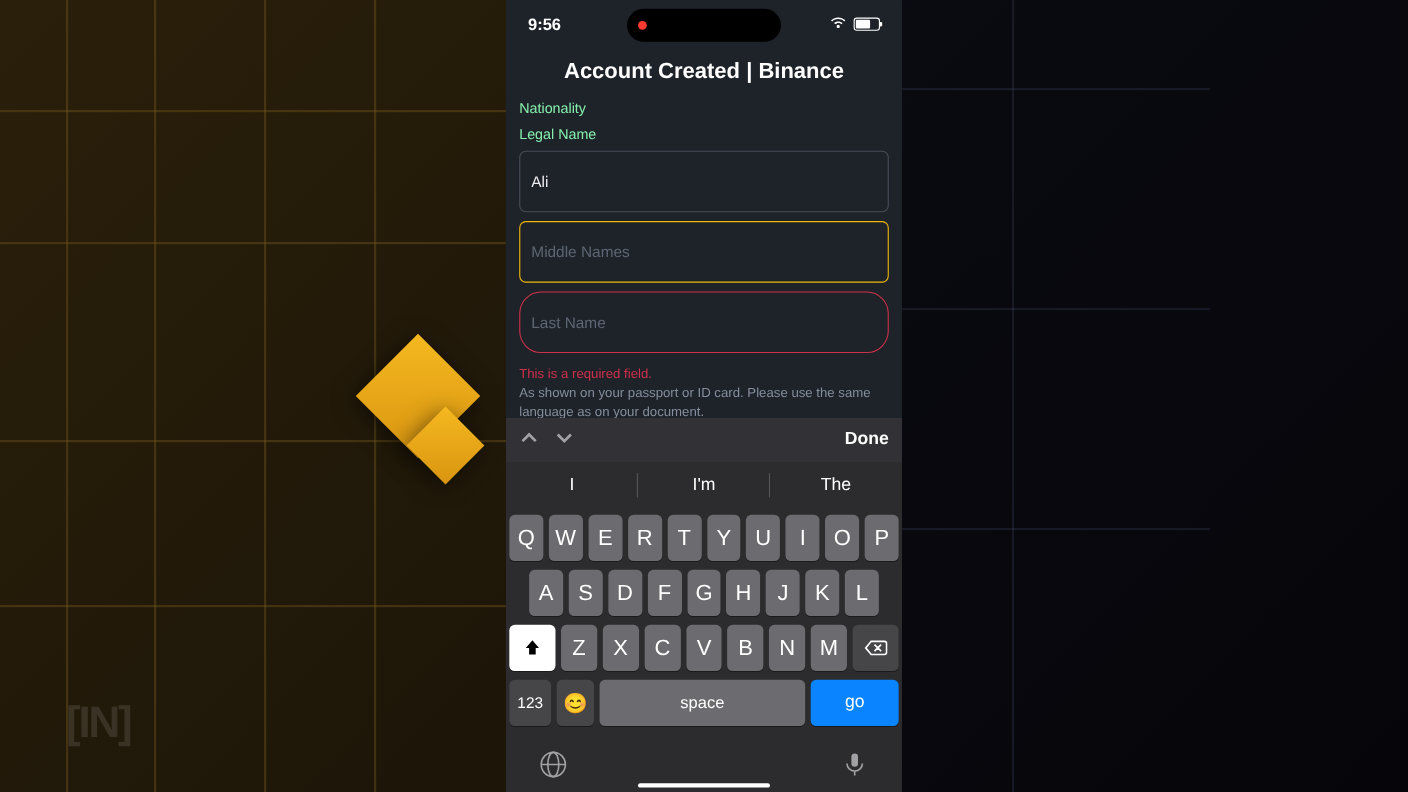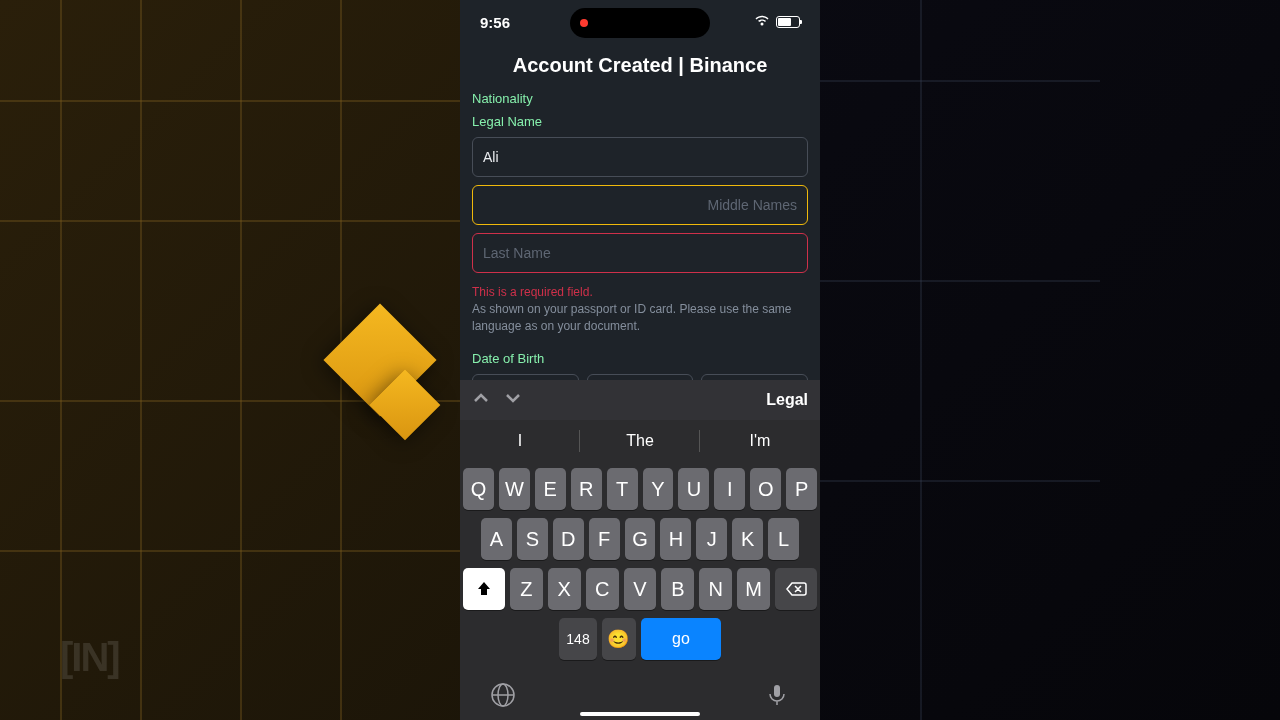--- a/index.html
+++ b/index.html
@@ -24,24 +24,24 @@
 .battery::after { content: ''; position: absolute; right: -3px; top: 3px; width: 2px; height: 4px; background: #fff; border-radius: 0 1px 1px 0; }
 .battery-fill { position: absolute; left: 1px; top: 1px; bottom: 1px; width: 60%; background: #fff; border-radius: 1px; }
 .title-bar { text-align: center; color: #fff; font-weight: 700; font-size: 20px; padding: 10px 0 14px; }
 .form { padding: 0 12px; color: #fff; }
 .label { font-size: 13px; color: #86efac; margin-bottom: 8px; display: block; }
 .select-box { border: 1px solid #474d57; border-radius: 6px; height: 40px; display: flex; align-items: center; padding: 0 10px; margin-bottom: 16px; position: relative; cursor: pointer; }
 .flag { width: 20px; height: 20px; border-radius: 50%; background: radial-gradient(circle at 40% 40%, #0b6b0b 0%, #054005 70%); margin-right: 10px; position: relative; overflow: hidden; }
 .flag::before { content:''; position:absolute; left:2px; top:2px; bottom:2px; width:4px; background:#fff; opacity:0.2; }
 .select-text { font-size: 14px; color: #eaecef; }
 .select-caret { position: absolute; right: 10px; top: 15px; width: 0; height: 0; border-left: 4px solid transparent; border-right: 4px solid transparent; border-top: 5px solid #848e9c; }
-.input-box { border: 1px solid #474d57; border-radius: 6px; height: 40px; padding: 0 10px; background: transparent; color: #eaecef; font-size: 14px; width: 100%; margin-bottom: 8px; outline: none; }
+.input-box { border: 1px solid #474d57; border-radius: 6px; height: 56px; padding: 0 10px; background: transparent; color: #eaecef; font-size: 14px; width: 100%; margin-bottom: 8px; outline: none; }
 .input-box::placeholder { color: #5e6673; }
-.input-focus { border-color: #f0b90b; text-align: right; }
-.input-error { border-color: #cf304a; }
+.input-focus { border-color: #f0b90b; }
+.input-error { border-color: #cf304a; border-radius: 20px; }
 .err-text { color: #cf304a; font-size: 12px; margin-top: 4px; }
 .help-text { color: #848e9c; font-size: 12px; line-height: 1.4; margin-top: 2px; margin-bottom: 16px; }
 .dob-row { display: flex; gap: 8px; }
 .dob-row .input-box { flex: 1; margin-bottom: 0; }
 .kb { position: absolute; left: 0; right: 0; bottom: 0; background: #2c2c2e; }
 .kb-top { height: 40px; display: flex; align-items: center; justify-content: space-between; padding: 0 12px; background: #323236; }
 .kb-nav { display: flex; gap: 14px; }
 .kb-nav svg { width: 18px; height: 18px; stroke: #a0a0a5; stroke-width: 2.5; fill: none; }
 .kb-done { color: #fff; font-size: 16px; font-weight: 600; }
 .kb-sugg { height: 42px; display: flex; background: #2c2c2e; }
@@ -132,26 +132,26 @@
   <div class="kb">
     <div class="kb-top">
       <div class="kb-nav">
         <span><svg viewBox="0 0 18 18">
               <polyline points="3,12 9,6 15,12"></polyline>
             </svg></span>
         <span><svg viewBox="0 0 18 18">
               <polyline points="3,6 9,12 15,6"></polyline>
             </svg></span>
       </div>
-      <div class="kb-done">Legal</div>
+      <div class="kb-done">Done</div>
     </div>
     <div class="kb-sugg">
       <div>I</div>
+      <div>I'm</div>
       <div>The</div>
-      <div>I'm</div>
     </div>
     <div class="kb-rows">
       <div class="kb-row">
         <div class="key">Q</div>
         <div class="key">W</div>
         <div class="key">E</div>
         <div class="key">R</div>
         <div class="key">T</div>
         <div class="key">Y</div>
         <div class="key">U</div>
@@ -183,22 +183,23 @@
         <div class="key">B</div>
         <div class="key">N</div>
         <div class="key">M</div>
         <div class="key key-dark key-bksp">
             <svg viewBox="0 0 22 18">
               <path d="M7 3h12a2 2 0 012 2v8a2 2 0 01-2 2H7l-5-6zM10 6l6 6M16 6l-6 6" stroke="#fff" stroke-width="1.5" fill="#464649"></path>
             </svg>
           </div>
       </div>
       <div class="kb-row kb-row4">
-        <div class="key key-dark key-123">148</div>
+        <div class="key key-dark key-123">123</div>
         <div class="key key-dark key-emoji">😊</div>
+        <div class="key key-space">space</div>
         <div class="key key-go">go</div>
       </div>
     </div>
     <div class="kb-bottom">
       <span><svg viewBox="0 0 26 26">
             <circle cx="13" cy="13" r="11" fill="none" stroke="#a0a0a5" stroke-width="1.5"></circle>
             <ellipse cx="13" cy="13" rx="5" ry="11" fill="none" stroke="#a0a0a5" stroke-width="1.5"></ellipse>
             <line x1="2" y1="13" x2="24" y2="13" stroke="#a0a0a5" stroke-width="1.5"></line>
           </svg></span>
       <span><svg viewBox="0 0 26 26">

